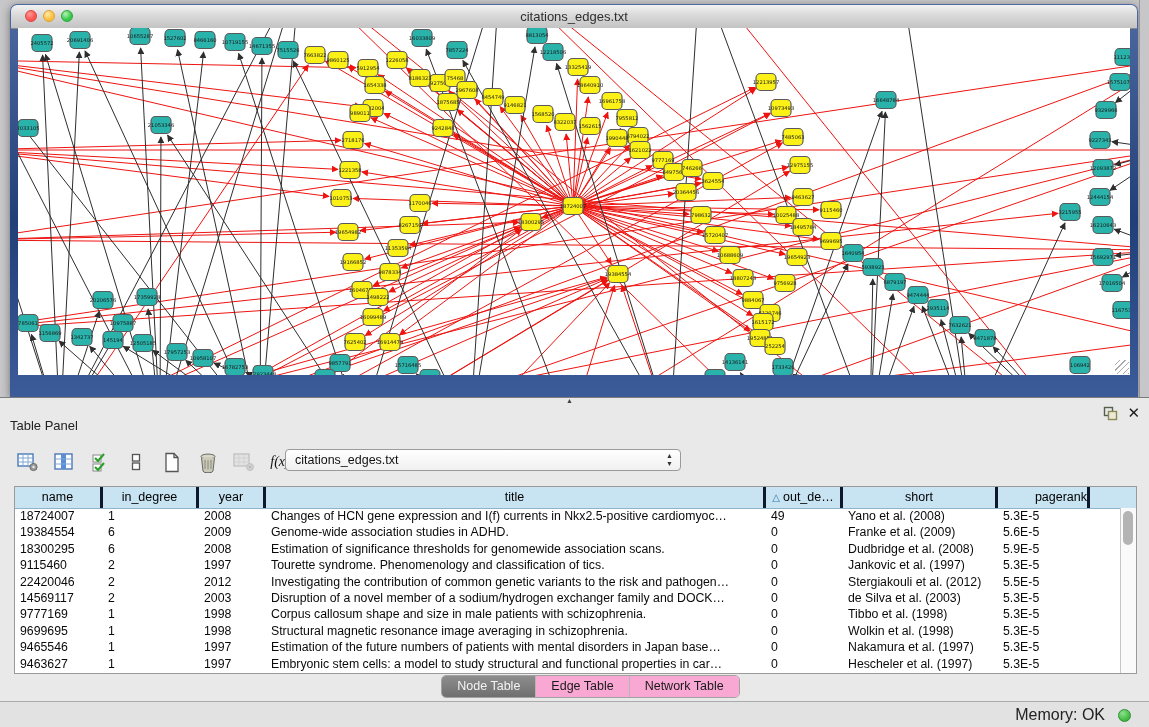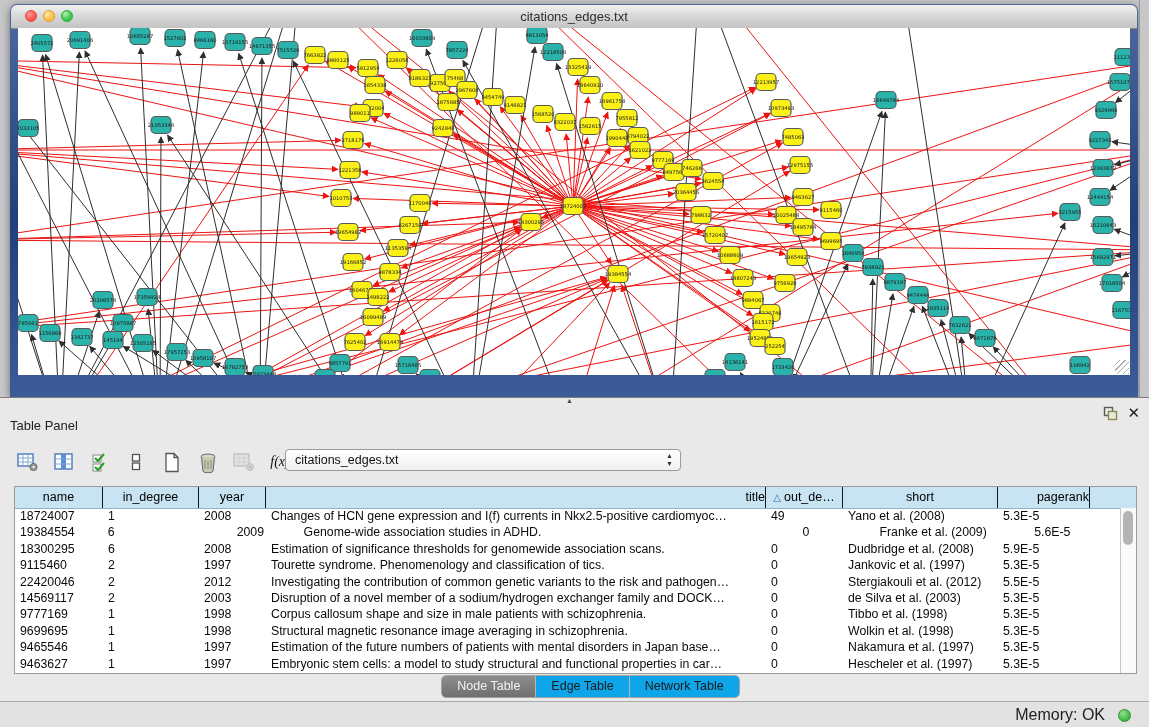--- a/index.html
+++ b/index.html
@@ -35,33 +35,33 @@
   .tbtn{width:28px;height:26px;border:none;background:transparent;padding:1px;display:flex;align-items:center;justify-content:center;}
   .tbtn svg{display:block;}
   .fx{font-family:"Liberation Serif","DejaVu Serif",serif;font-style:italic;font-size:14px;color:#111;}
   .combo{position:absolute;left:285px;top:51px;width:396px;height:22px;border:1px solid #9a9a9a;border-radius:4px;
       background:linear-gradient(180deg,#ffffff,#f0f0f0);box-sizing:border-box;}
   .combo-text{position:absolute;left:9px;top:0;height:20px;line-height:20px;font-size:12.5px;color:#111;}
   .combo-arrows{position:absolute;right:7px;top:2px;font-size:7px;color:#333;line-height:8px;text-align:center;}
   
   .table-wrap{position:absolute;left:14px;top:88px;width:1121px;height:186px;background:#fff;border:1px solid #9a9a9a;box-sizing:content-box;overflow:hidden;}
   .thead{display:flex;height:21px;background:#c8e4f2;border-bottom:1px solid #8fb3c8;}
-  .th{box-sizing:border-box;border-right:1px solid #0f172a;font-size:12.5px;color:#000;text-align:center;line-height:20px;
+  .th{box-sizing:border-box;border-right:3px solid #0f172a;font-size:12.5px;color:#000;text-align:center;line-height:20px;
       overflow:hidden;white-space:nowrap;}
   .sort-tri{color:#3877a8;font-size:10px;margin-right:3px;}
   .tbody{position:absolute;left:0;top:21px;right:15px;bottom:0;}
   .trow{display:flex;height:16.4px;}
   .td{box-sizing:border-box;padding:0 5px;font-size:12.3px;color:#0a0a0a;line-height:16.4px;
       overflow:hidden;white-space:nowrap;}
   .vscroll{position:absolute;right:0;top:21px;bottom:0;width:15px;background:#fafafa;border-left:1px solid #c6c6c6;}
   .vthumb{position:absolute;left:2px;top:3px;width:10px;height:34px;border-radius:5px;background:#b4b4b4;}
   
   .tabs{position:absolute;left:16px;top:277px;width:100%;display:flex;justify-content:center;}
   .seg-group{display:flex;border:1px solid #a2a2a2;border-radius:5px;overflow:hidden;background:#fff;height:21px;}
-  .seg{padding:0 15px;font-size:12.5px;line-height:21px;color:#1a1a1a;background:#0ea5e9;border-right:1px solid #b5b5b5;}
+  .seg{padding:0 15px;font-size:12.5px;line-height:21px;color:#1a1a1a;background:#f9a8d4;border-right:1px solid #b5b5b5;}
   .seg:last-child{border-right:none;}
   .seg.sel{background:linear-gradient(180deg,#8d8d8d,#6f6f6f);color:#f3f3f3;}
   
   .statusbar{position:absolute;left:0;top:303px;width:100%;height:27px;background:#e2e2e2;border-top:1px solid #ababab;}
   .mem-label{position:absolute;right:44px;top:0;height:26px;line-height:26px;font-size:16px;color:#222;}
   .mem-dot{position:absolute;right:18px;top:7px;width:13px;height:13px;border-radius:50%;
       background:radial-gradient(circle at 35% 30%,#8fe08f,#3cb93c 70%);border:1px solid #2f8f2f;box-sizing:border-box;}
 </style>
 </head>
 <body>
@@ -825,39 +825,39 @@
     <div class="combo">
       <span class="combo-text">citations_edges.txt</span>
       <span class="combo-arrows">▲<br>▼</span>
     </div>
 
     <div class="table-wrap">
       <div class="thead" id="thead">
           <div class="th" style="width: 88px;">name</div>
           <div class="th" style="width: 96px;">in_degree</div>
           <div class="th" style="width: 67px;">year</div>
-          <div class="th" style="width: 500px; text-align: right;">title</div>
+          <div class="th" style="width: 500px;">title</div>
           <div class="th" style="width: 77px;"><span class="sort-tri">△</span>out_de…</div>
           <div class="th" style="width: 155px;">short</div>
           <div class="th" style="width: 92px; text-align: right;">pagerank</div>
         </div>
       <div class="tbody" id="tbody">
           <div class="trow">
             <div class="td" style="width: 88px;">18724007</div>
             <div class="td" style="width: 96px;">1</div>
             <div class="td" style="width: 67px;">2008</div>
             <div class="td" style="width: 500px;">Changes of HCN gene expression and I(f) currents in Nkx2.5-positive cardiomyoc…</div>
             <div class="td" style="width: 77px;">49</div>
             <div class="td" style="width: 155px;">Yano et al. (2008)</div>
             <div class="td" style="width: 92px;">5.3E-5</div>
           </div>
           <div class="trow">
             <div class="td" style="width: 88px;">19384554</div>
             <div class="td" style="width: 96px;">6</div>
-            <div class="td" style="width: 67px; margin-left: 33px;">2009</div>
+            <div class="td" style="width: 67px;">2009</div>
             <div class="td" style="width: 500px;">Genome-wide association studies in ADHD.</div>
             <div class="td" style="width: 77px;">0</div>
             <div class="td" style="width: 155px;">Franke et al. (2009)</div>
             <div class="td" style="width: 92px;">5.6E-5</div>
           </div>
           <div class="trow">
             <div class="td" style="width: 88px;">18300295</div>
             <div class="td" style="width: 96px;">6</div>
             <div class="td" style="width: 67px;">2008</div>
             <div class="td" style="width: 500px;">Estimation of significance thresholds for genomewide association scans.</div>

